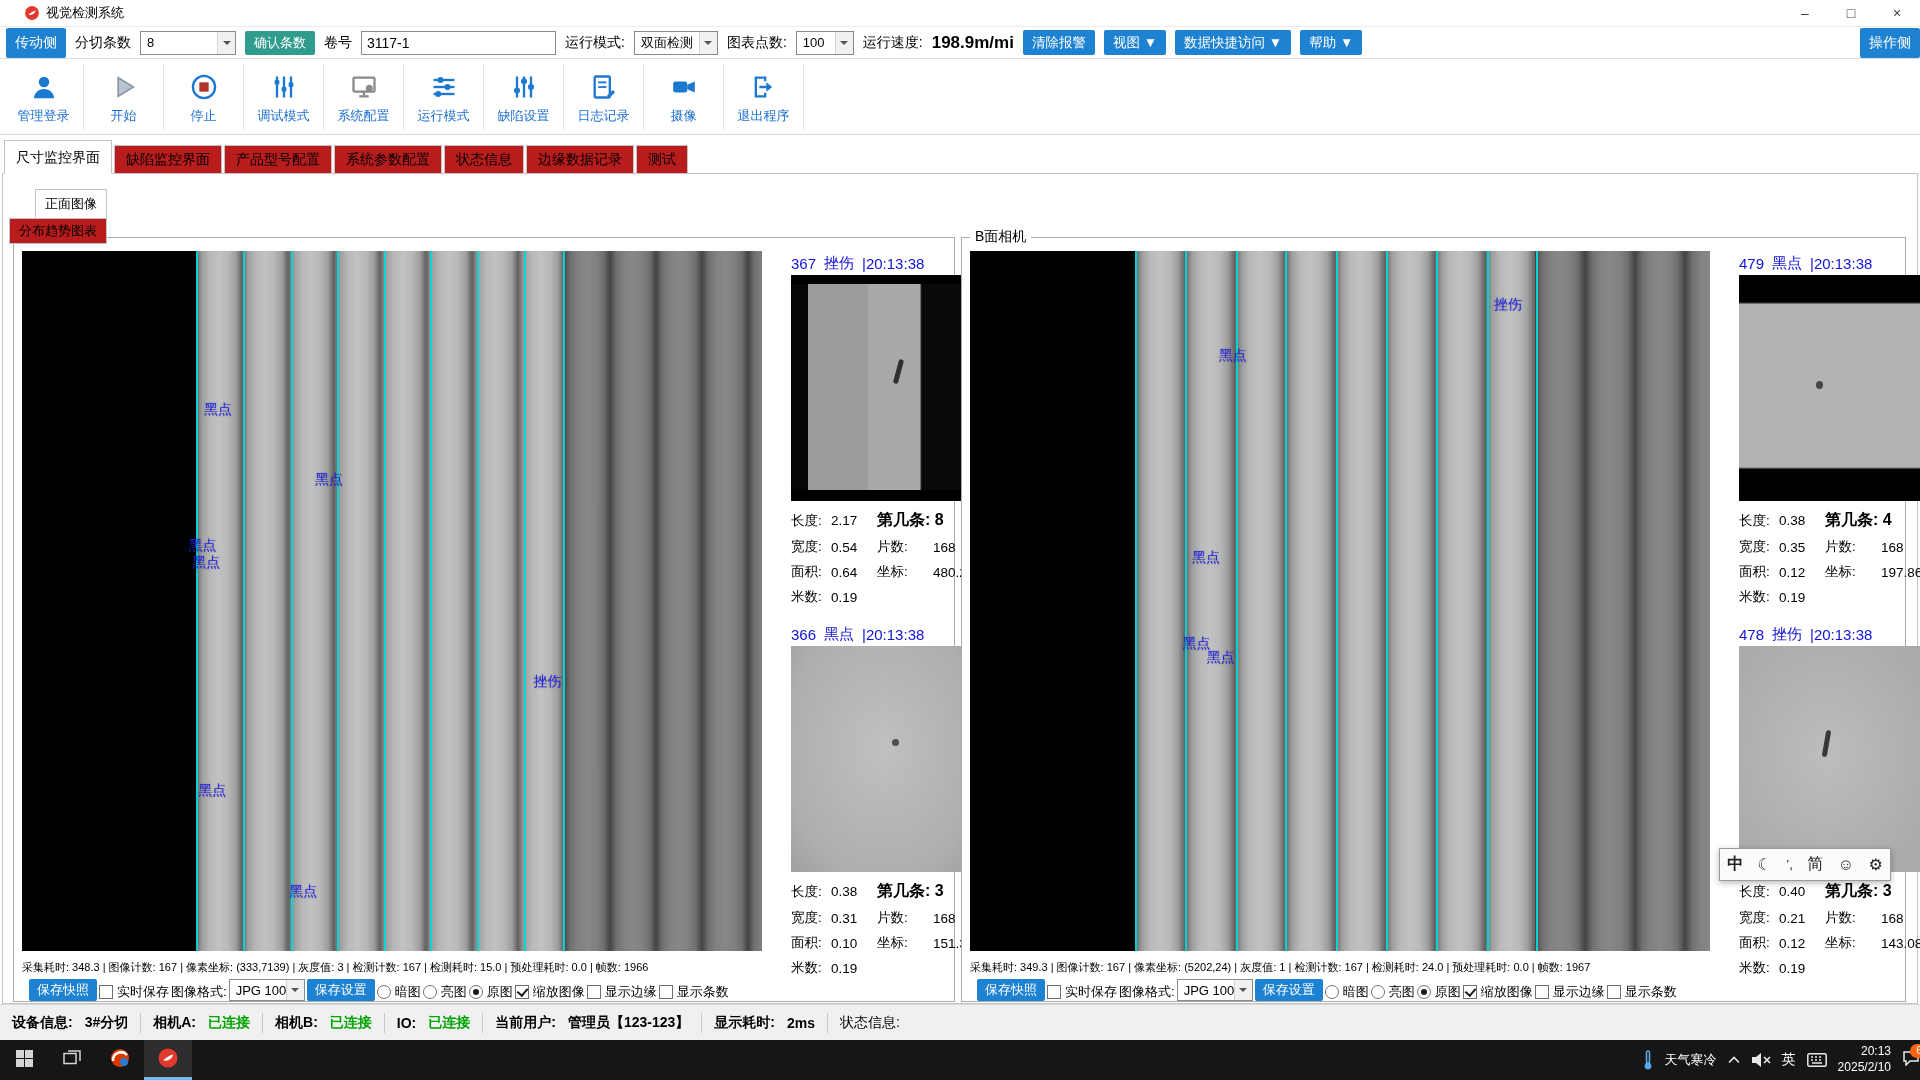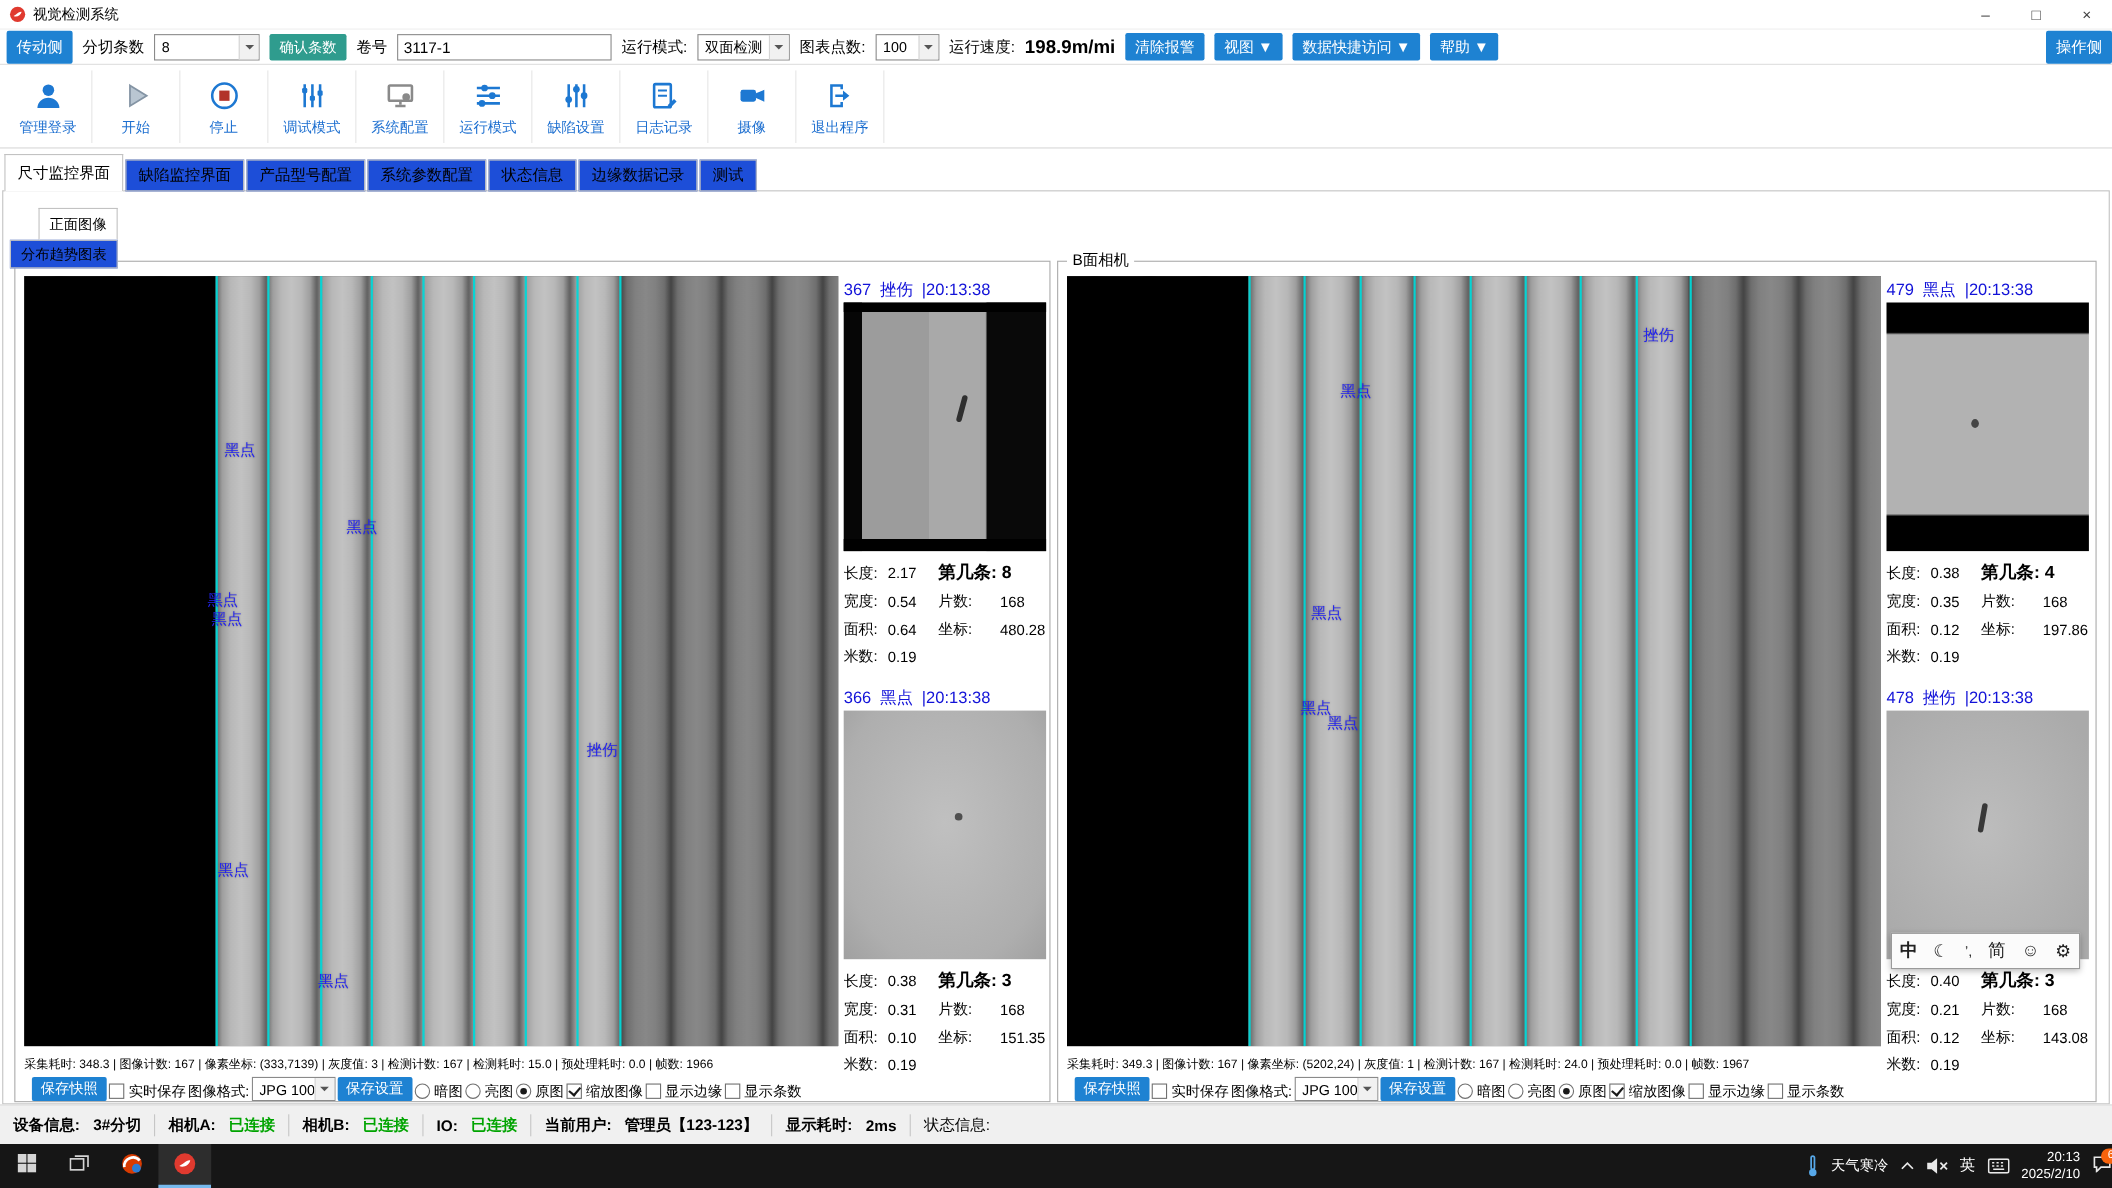--- a/index.html
+++ b/index.html
@@ -3,21 +3,21 @@
 <meta charset="utf-8">
 <style>
   html,body{margin:0;padding:0;}
   body{
     width:1920px;height:1080px;overflow:hidden;position:relative;
     background:#ffffff;font-family:"Liberation Sans","DejaVu Sans",sans-serif;
     -webkit-font-smoothing:antialiased;
   }
   
   .titlebar{position:absolute;top:0;left:0;right:0;height:27px;background:#fff;
-    display:flex;align-items:center;padding-left:8px;border-bottom:1px solid #ececec;box-sizing:border-box;}
+    display:flex;align-items:center;padding-left:24px;border-bottom:1px solid #ececec;box-sizing:border-box;}
   .app-ico{width:16px;height:16px;display:inline-flex;}
   .title-text{font-size:13px;color:#000;margin-left:6px;}
   .win-controls{margin-left:auto;display:flex;height:100%;}
   .win-btn{width:46px;display:flex;align-items:center;justify-content:center;font-size:14px;color:#444;cursor:pointer;}
   
   .toolbar1{position:absolute;top:27px;left:0;right:0;height:32px;background:#fff;
     border-bottom:1px solid #dcdcdc;display:flex;align-items:center;gap:9px;padding-left:6px;box-sizing:border-box;}
   .btn{border:none;cursor:pointer;font-family:inherit;border-radius:2px;}
   .btn.blue{background:#1e82d2;color:#fff;font-size:13.5px;height:25px;padding:0 9px;}
   .btn.side{height:30px;font-size:14px;}
@@ -36,21 +36,21 @@
   
   .ribbon{position:absolute;top:59px;left:0;right:0;height:76px;background:#fff;
     border-bottom:1px solid #d8d8d8;display:flex;align-items:center;padding-left:4px;box-sizing:border-box;}
   .ribbon-item{width:79px;height:66px;display:flex;flex-direction:column;align-items:center;
     justify-content:center;gap:2px;border-right:1px solid #e6e6e6;cursor:pointer;}
   .ribbon-icon{height:36px;display:flex;align-items:center;justify-content:center;}
   .ribbon-label{font-size:13px;color:#1d6fd0;white-space:nowrap;}
   
   .main-tabs{position:absolute;top:140px;left:2px;right:2px;height:34px;display:flex;
     align-items:flex-end;padding-left:2px;z-index:5;box-sizing:border-box;}
-  .tab{height:29px;line-height:27px;padding:0 11px;font-size:14px;background:#1d4ed8;
+  .tab{height:29px;line-height:27px;padding:0 11px;font-size:14px;background:#b91c1c;
     border:1px solid #c2c2c2;margin-right:2px;box-sizing:border-box;cursor:pointer;white-space:nowrap;}
   .tab.active{background:#fff;height:34px;line-height:32px;border-bottom:1px solid #fff;}
   .content-frame{position:absolute;top:173px;left:2px;right:2px;height:831px;
     border:1px solid #c2c2c2;background:#fff;box-sizing:border-box;}
   .sub-tabs{position:absolute;top:15px;left:6px;height:29px;display:flex;align-items:flex-end;z-index:4;flex-direction:column;}
   .sub-tabs .tab{height:26px;line-height:24px;font-size:13px;padding:0 9px;}
   .sub-tabs .tab.active{height:29px;line-height:27px;border-bottom:1px solid #fff;}
   
   .groupbox{position:absolute;top:63px;height:765px;border:1px solid #ababab;background:#fff;box-sizing:border-box;}
   .gb-a{left:10px;width:942px;}
@@ -69,21 +69,21 @@
       linear-gradient(#000,#000),
       linear-gradient(rgba(0,0,0,.30),rgba(0,0,0,.30)),
       repeating-linear-gradient(90deg,#606060 0,#9e9e9e 7px,#b8b8b8 15px,#c2c2c2 25px,#b8b8b8 35px,#9e9e9e 43px,#606060 50px);
     background-size:165px 100%,175px 100%,auto auto;
     background-position:0 0,right 0 top 0,165px 0;
     background-repeat:no-repeat,no-repeat,repeat;}
   .strip-line{position:absolute;top:0;bottom:0;width:2px;background:#00d8d8;opacity:.95;}
   .defect-marker{position:absolute;font-size:14px;color:#2323ef;transform:translate(-50%,-50%);
     text-shadow:0 0 2px rgba(0,0,0,.35);white-space:nowrap;}
   
-  .sidebar{position:absolute;top:13px;left:753px;width:184px;}
+  .sidebar{position:absolute;top:13px;left:777px;width:184px;}
   .defect-card{margin-bottom:16px;}
   .card-header{display:flex;gap:8px;align-items:center;height:24px;font-size:15px;cursor:pointer;}
   .card-header span{color:#1212d8;}
   .card-thumb{width:184px;height:226px;position:relative;background:#000;}
   .thumb-a1{background:
       linear-gradient(180deg,#000 0 4%,rgba(0,0,0,0) 4% 95%,#000 95%),
       linear-gradient(90deg,#060606 0 9%,#9c9c9c 9% 42%,#a9a9a9 42% 70%,#090909 71% 100%);}
   .thumb-a1::after{content:"";position:absolute;left:57%;top:37%;width:5px;height:25px;
     background:#2f2f2f;border-radius:3px;transform:rotate(15deg);}
   .thumb-a2{background:radial-gradient(ellipse at 50% 45%,#c0c0c0 0%,#aeaeae 75%,#a0a0a0 100%);}

